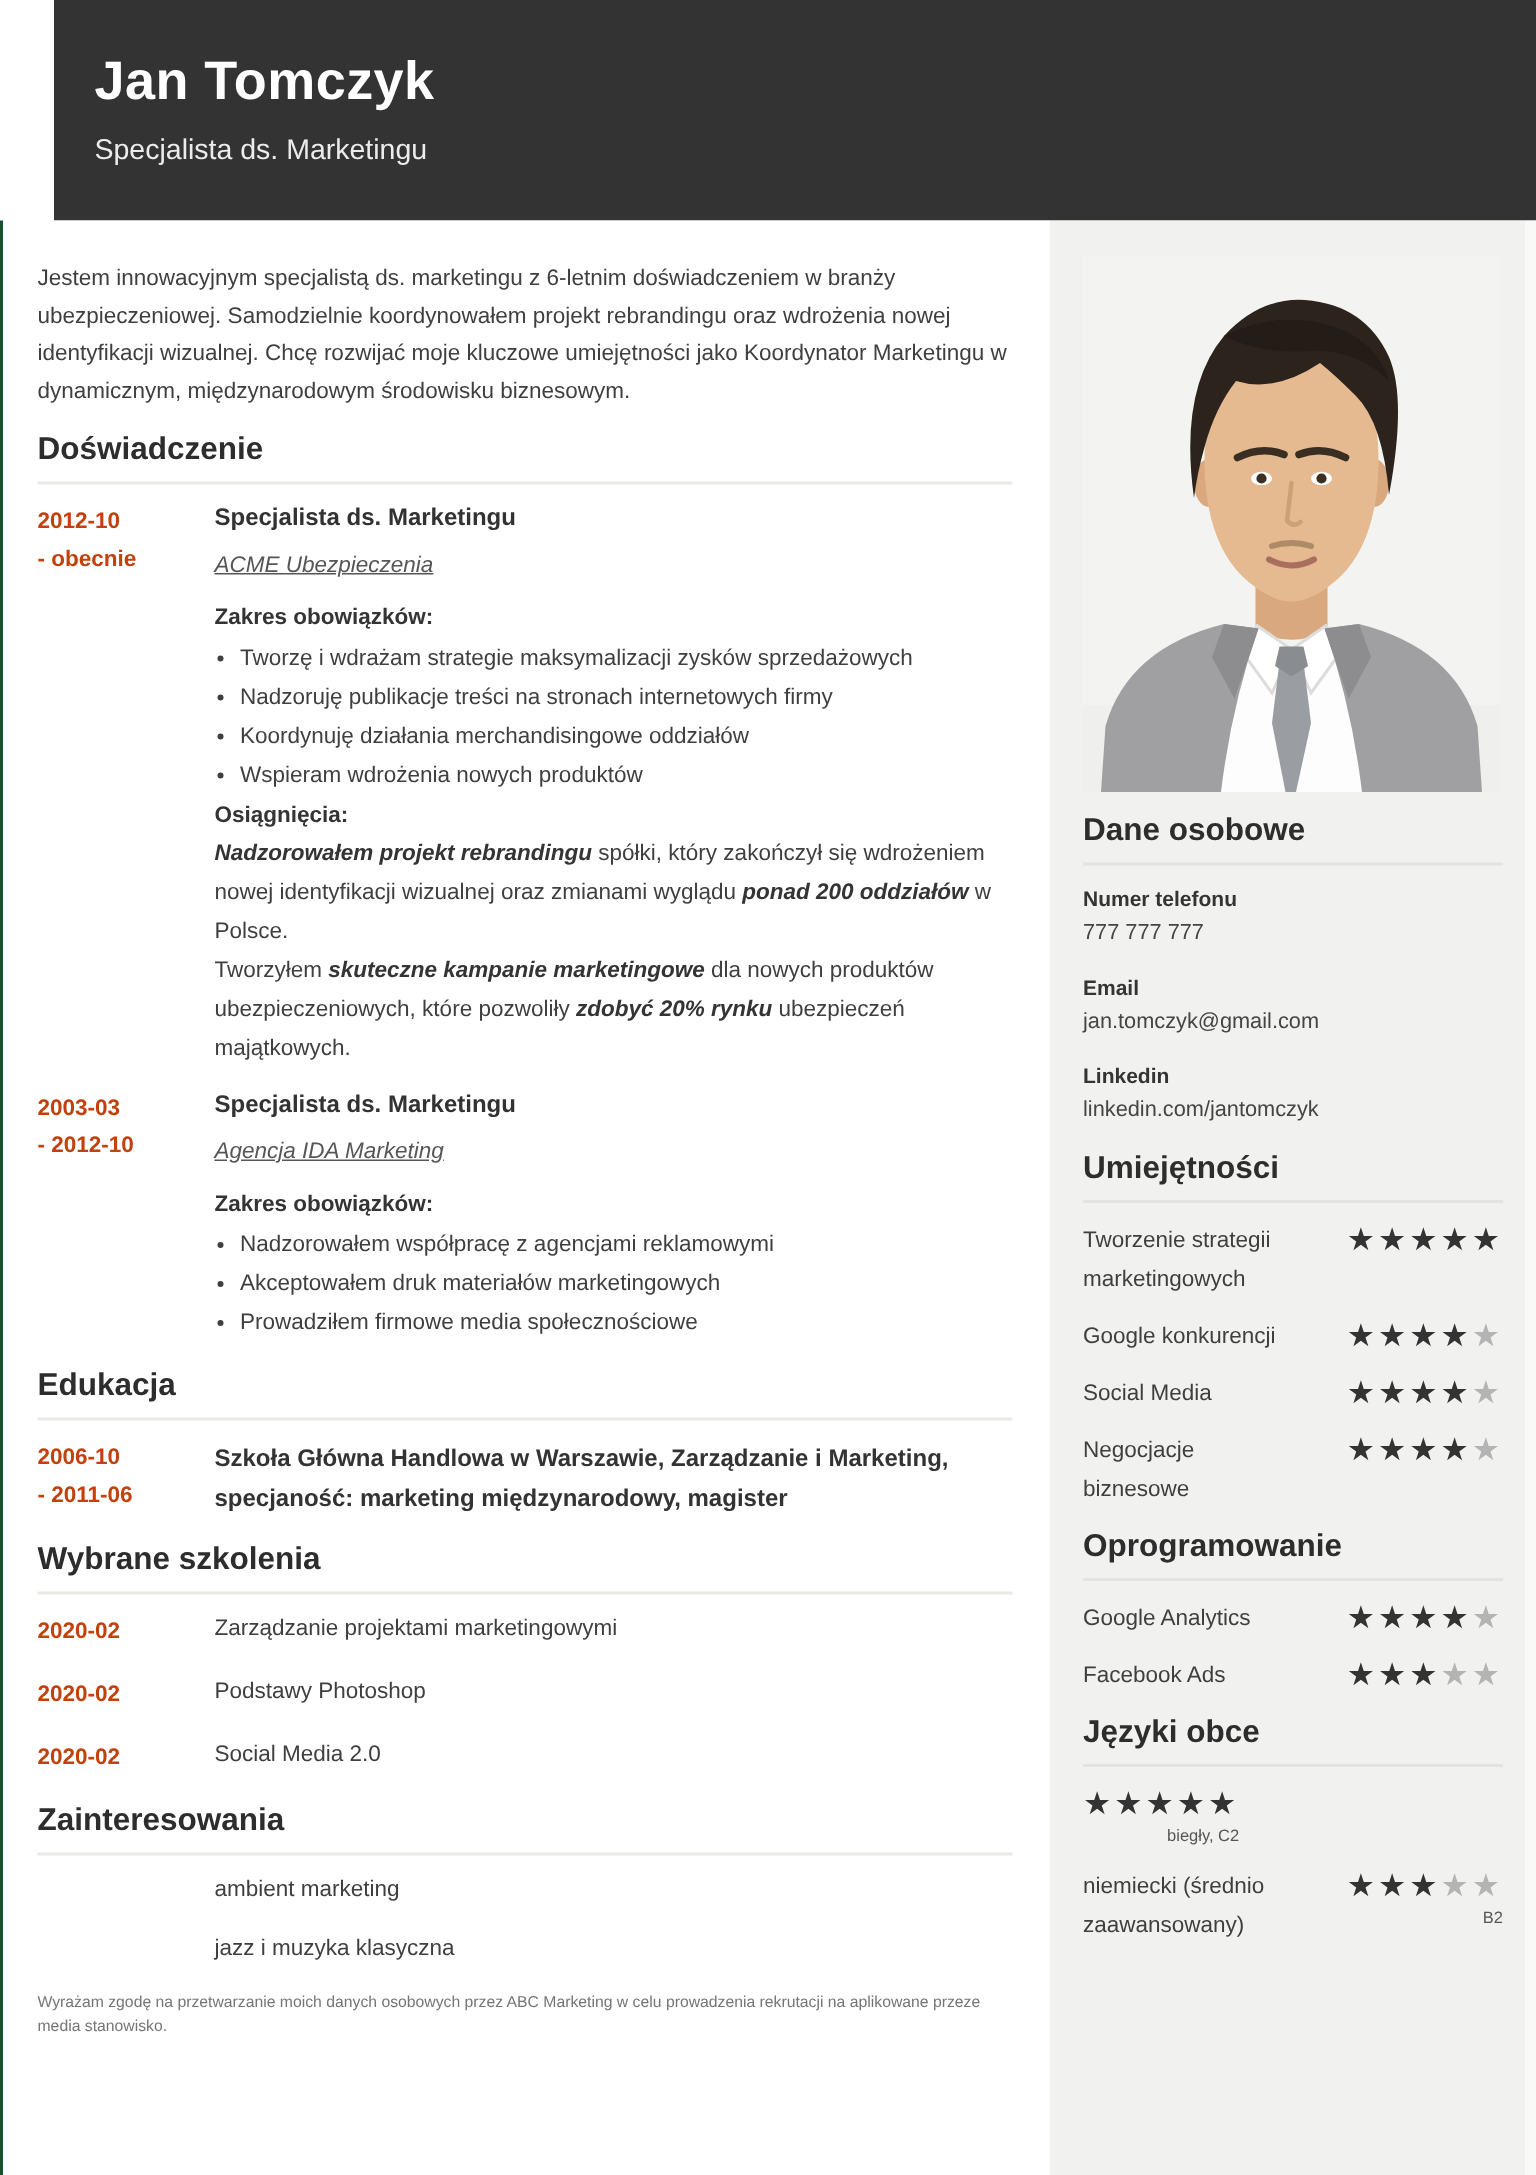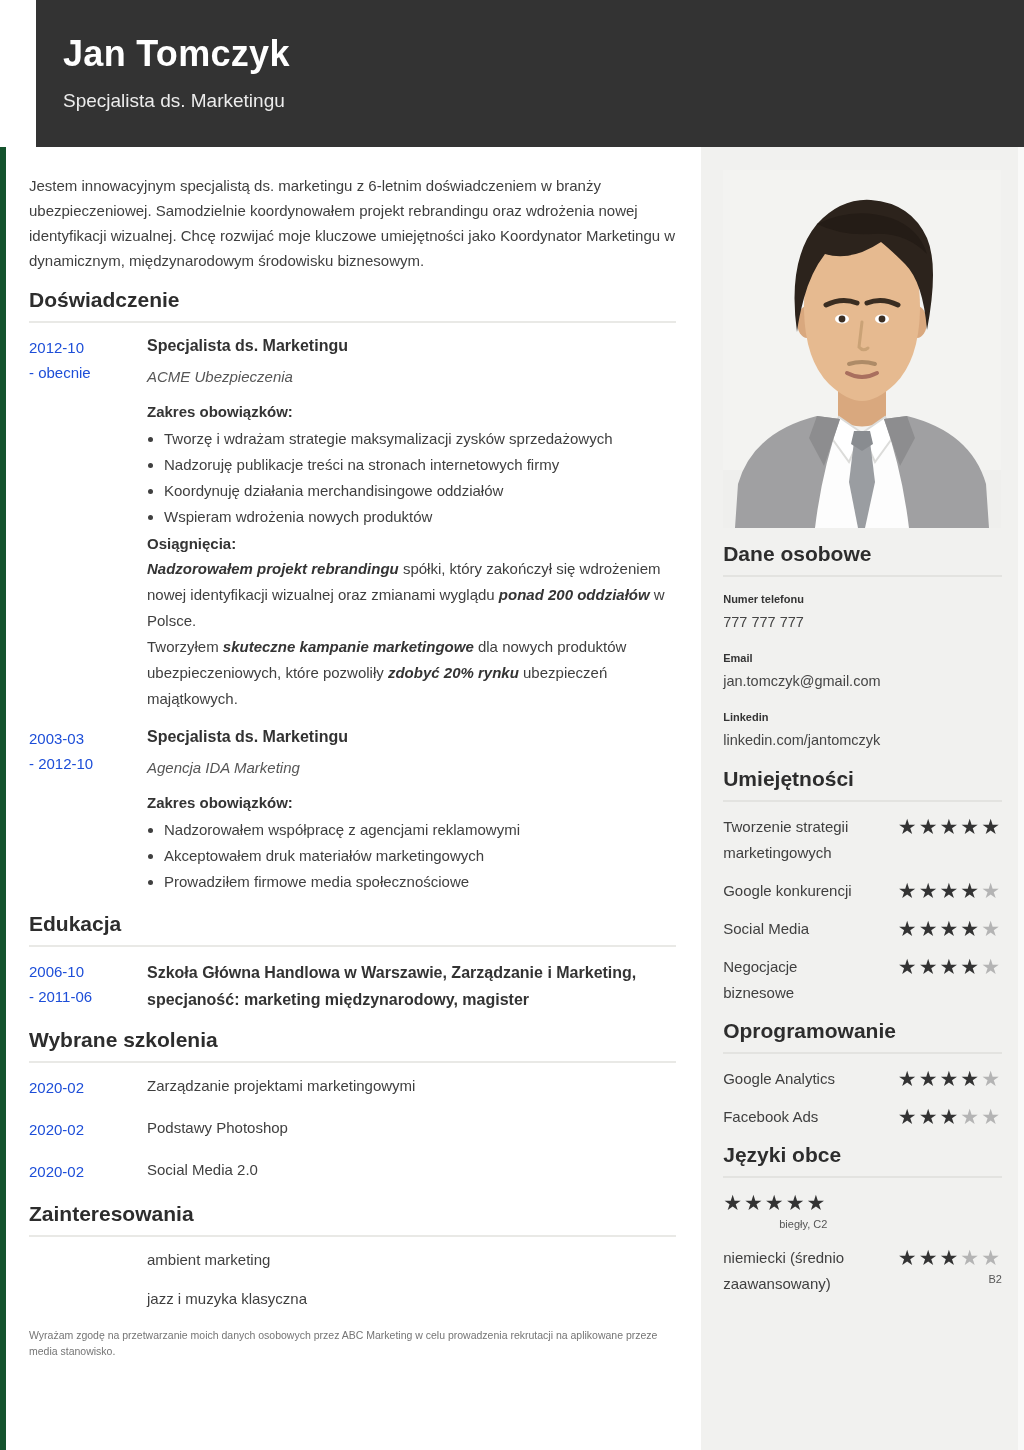--- a/index.html
+++ b/index.html
@@ -19,41 +19,41 @@
   }
   .name {
     margin:3px 0 0; color:#ffffff; font-size:36px; font-weight:bold;
     letter-spacing:0.3px; line-height:42px;
   }
   .headline {
     margin:14px 0 0; color:#ececec; font-size:19px; font-weight:400; line-height:24px;
   }
 
   
-  .columns { display:flex; height:1303px; border-left:6px solid #14532d; }
+  .columns { display:flex; height:1303px; border-left:2px solid #14532d; }
   .main {
     width:698px; padding:26px 25px 0 23px; background:#fff;
     font-size:15px;
   }
   .sidebar {
     width:324px; padding:23px 22px 1px 22px;
     background:linear-gradient(to right, #f1f1ef 317px, #f9f9f8 317px);
   }
 
   
   .summary { margin:0 0 6px; line-height:25px; color:#3f3f3f; }
   .sec { margin-top:14px; }
   .sec-h { font-size:21px; font-weight:bold; color:#2d2d2d; line-height:26px; margin:0; }
   .rule { height:2px; background:#e9e9e6; margin:8px 0 12px; border:none; }
 
   .job { display:grid; grid-template-columns:118px 1fr; margin-bottom:14px; }
-  .dates { font-weight:normal; color:#1d4ed8; line-height:25px; }
+  .dates { font-weight:bold; color:#c2410c; line-height:25px; }
   .dates div { white-space:nowrap; }
   .job-title { font-size:16px; font-weight:bold; color:#323232; line-height:22px; margin:0 0 9px; }
-  .company { font-style:italic; color:#565656; line-height:21px; margin:2px 0 13px; }
+  .company { font-style:italic; color:#565656; line-height:21px; margin:2px 0 13px;text-decoration:underline; }
   .block-label { font-weight:bold; color:#343434; line-height:24px; }
   .duties { margin:2px 0 2px; padding-left:17px; }
   .duties li { line-height:26px; color:#3f3f3f; }
   .ach p { margin:0; line-height:26px; color:#3f3f3f; }
   .ach b { color:#343434;font-style:italic; }
 
   .edu-item { display:grid; grid-template-columns:118px 1fr; margin-bottom:2px; }
   .edu-desc { font-size:16px; font-weight:bold; color:#333333; line-height:27px; margin:0; }
 
   .training-row { display:grid; grid-template-columns:118px 1fr; margin-bottom:17px; line-height:21px; }
@@ -65,21 +65,21 @@
     margin-top:12px; font-size:10.5px; color:#757575; line-height:16px; max-width:660px;
   }
 
   
   .photo-frame { width:278px; height:358px; margin-bottom:13px; overflow:hidden; }
   .side-h { font-size:21px; font-weight:bold; color:#2d2d2d; line-height:26px; margin:0; }
   .side-rule { height:2px; background:#e3e3e0; margin:8px 0 12px; border:none; }
   .side-sec { margin-top:6px; }
 
   .contact-field { margin-bottom:16px; }
-  .contact-label { font-weight:bold; font-size:11px; color:#343434; line-height:20px; }
+  .contact-label { font-weight:bold; font-size:14px; color:#343434; line-height:20px; }
   .contact-value { font-size:14.5px; color:#454545; line-height:20px; margin-top:3px; }
 
   .rated-row { display:flex; justify-content:space-between; align-items:flex-start; margin-bottom:12px; }
   .rated-label { font-size:15px; color:#3f3f3f; line-height:26px; max-width:132px; }
   .stars-block { text-align:right; }
   .stars { font-size:21px; line-height:26px; letter-spacing:2px; white-space:nowrap; }
   .star.filled { color:#333333; }
   .star.empty { color:#b4b4b4; }
   .level { font-size:11px; color:#565656; line-height:14px; margin-top:1px; }
 </style>

